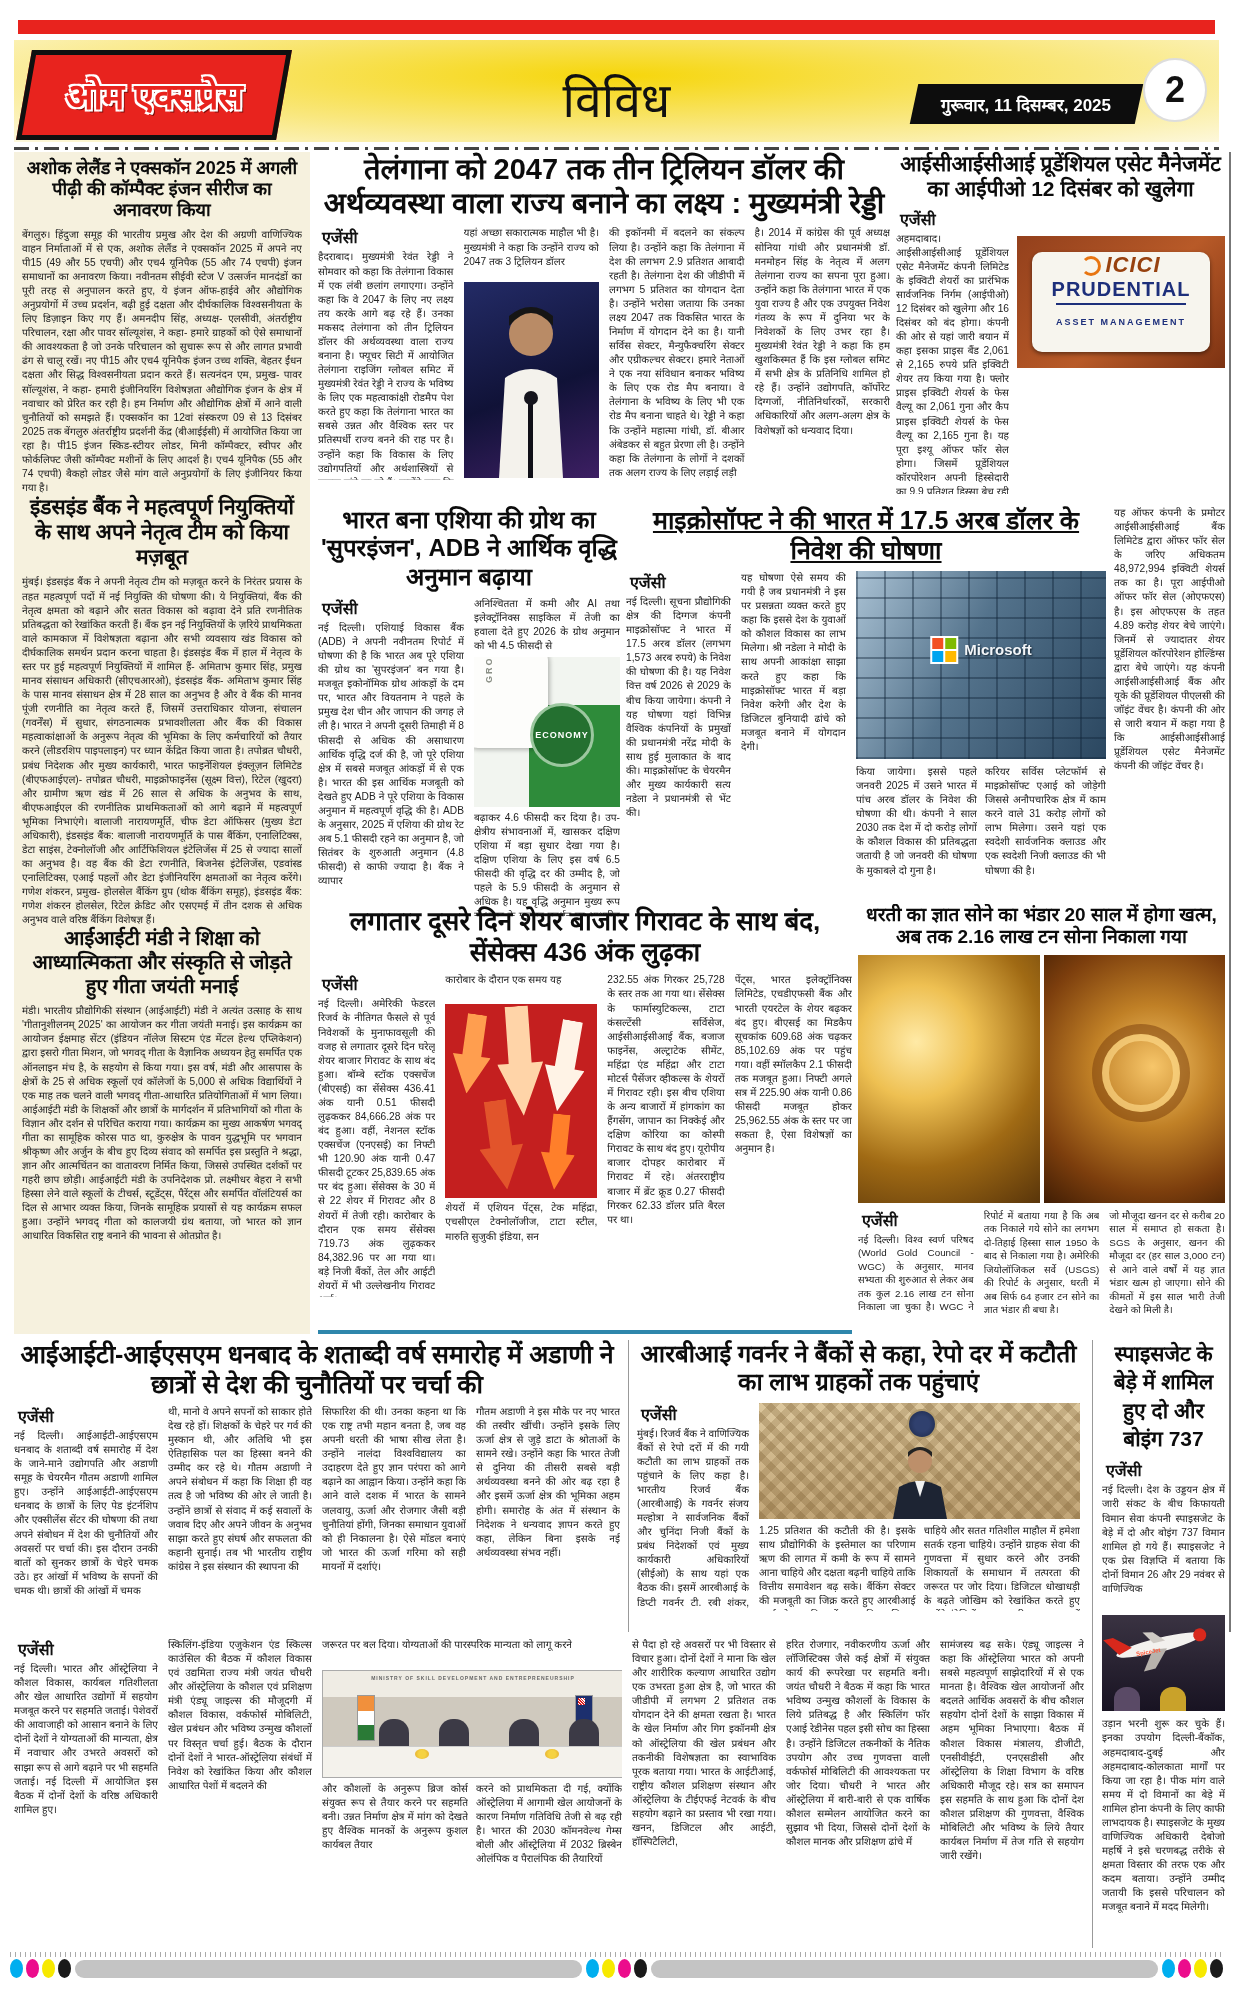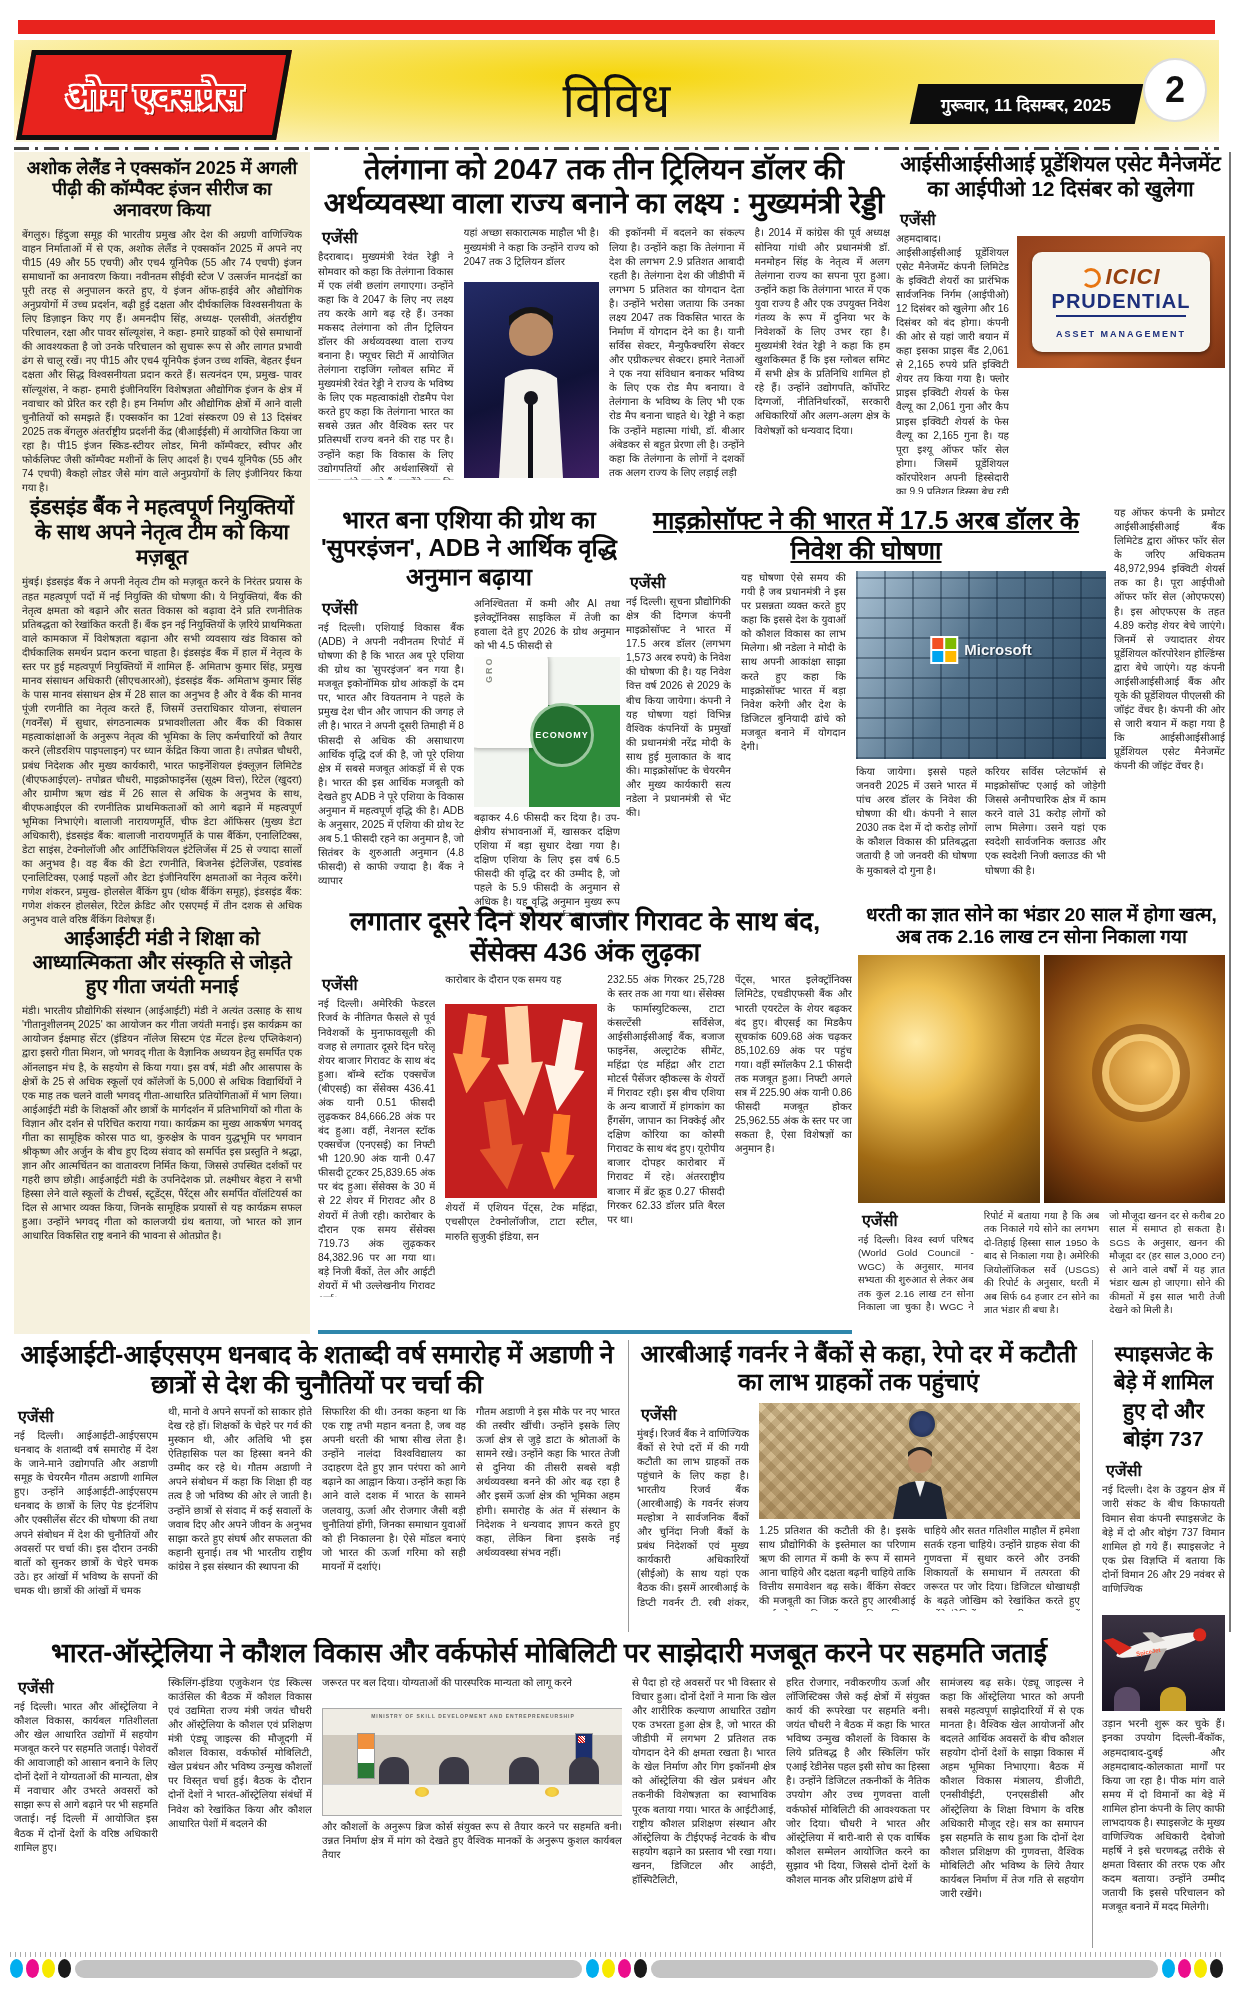--- a/index.html
+++ b/index.html
@@ -46,21 +46,21 @@
   .telangana .cols{height:254px;}
   .img-reddy{width:100%;height:196px;background:linear-gradient(160deg,#232b66 0%,#101237 55%,#3d1f63 100%);
     position:relative;margin-top:4px;}
   
   .icici{left:896px;top:152px;width:329px;height:350px;}
   .icici .hl{font-size:21px;}
   .icici-body{height:262px;overflow:hidden;}
   .img-icici{float:right;width:208px;height:132px;margin:4px 0 4px 8px;
     background:linear-gradient(135deg,#93401c,#b85a28 55%,#7c3212);display:flex;align-items:center;justify-content:center;}
   .icici-card{background:#f7f5ee;border-radius:10px;width:178px;height:100px;display:flex;flex-direction:column;
-    align-items:center;justify-content:center;box-shadow:0 2px 4px rgba(0,0,0,.45);}
+    align-items:center;justify-content:flex-start;box-shadow:0 2px 4px rgba(0,0,0,.45);}
   .icici-l1{font-size:22px;font-weight:bold;color:#97410f;letter-spacing:1px;font-style:italic;}
   .icici-l1 .swoosh{display:inline-block;width:14px;height:14px;border:3px solid #e87511;border-radius:50%;
     border-left-color:transparent;margin-right:4px;vertical-align:middle;}
   .icici-l2{font-size:20px;font-weight:bold;color:#1d2f7b;letter-spacing:1px;}
   .icici-l3{font-size:9px;font-weight:bold;color:#1d2f7b;letter-spacing:2px;border-top:2px solid #1d2f7b;margin-top:2px;padding-top:12px;}
   .icici-tail{left:1114px;top:506px;width:111px;height:394px;}
   .icici-tail .btxt{height:100%;}
   
   .adb{left:318px;top:506px;width:302px;height:410px;}
   .adb .hl{font-size:24px;}
@@ -402,21 +402,20 @@
         </g>
       </svg>
       <span class="jet-label">SpiceJet</span>
       <div class="jet-person1"></div>
       <div class="jet-person2"></div>
     </div>
     <p class="btxt" style="height:250px;">उड़ान भरनी शुरू कर चुके हैं। इनका उपयोग दिल्ली-बैंकॉक, अहमदाबाद-दुबई और अहमदाबाद-कोलकाता मार्गों पर किया जा रहा है। पीक मांग वाले समय में दो विमानों का बेड़े में शामिल होना कंपनी के लिए काफी लाभदायक है। स्पाइसजेट के मुख्य वाणिज्यिक अधिकारी देबोजो महर्षि ने इसे चरणबद्ध तरीके से क्षमता विस्तार की तरफ एक और कदम बताया। उन्होंने उम्मीद जतायी कि इससे परिचालन को मजबूत बनाने में मदद मिलेगी।</p>
   </div>
 
   <div class="abs block australia">
-    <h1 class="hl">भारत-ऑस्ट्रेलिया ने कौशल विकास और वर्कफोर्स मोबिलिटी पर साझेदारी मजबूत करने पर सहमति जताई</h1>
     <div class="cols">
       <div class="col">
         <div class="byline">एजेंसी</div>
         <p class="btxt">नई दिल्ली। भारत और ऑस्ट्रेलिया ने कौशल विकास, कार्यबल गतिशीलता और खेल आधारित उद्योगों में सहयोग मजबूत करने पर सहमति जताई। पेशेवरों की आवाजाही को आसान बनाने के लिए दोनों देशों ने योग्यताओं की मान्यता, क्षेत्र में नवाचार और उभरते अवसरों को साझा रूप से आगे बढ़ाने पर भी सहमति जताई। नई दिल्ली में आयोजित इस बैठक में दोनों देशों के वरिष्ठ अधिकारी शामिल हुए।</p>
       </div>
       <div class="col">
           <p class="btxt">स्किलिंग-इंडिया एजुकेशन एंड स्किल्स काउंसिल की बैठक में कौशल विकास एवं उद्यमिता राज्य मंत्री जयंत चौधरी और ऑस्ट्रेलिया के कौशल एवं प्रशिक्षण मंत्री एंड्यू जाइल्स की मौजूदगी में कौशल विकास, वर्कफोर्स मोबिलिटी, खेल प्रबंधन और भविष्य उन्मुख कौशलों पर विस्तृत चर्चा हुई। बैठक के दौरान दोनों देशों ने भारत-ऑस्ट्रेलिया संबंधों में निवेश को रेखांकित किया और कौशल आधारित पेशों में बदलने की</p>
         </div>
       <div class="aus-wide">
         <p class="btxt" style="height:28px;">जरूरत पर बल दिया। योग्यताओं की पारस्परिक मान्यता को लागू करने</p>
@@ -427,20 +426,21 @@
           <div class="aus-person" style="left:56px;"></div>
           <div class="aus-person" style="left:116px;"></div>
           <div class="aus-person" style="left:186px;"></div>
           <div class="aus-person" style="left:246px;"></div>
           <div class="aus-table"></div>
           <div class="aus-flower" style="left:92px;"></div>
           <div class="aus-flower" style="left:222px;"></div>
         </div>
         <div class="subcols">
           <p class="btxt">और कौशलों के अनुरूप ब्रिज कोर्स संयुक्त रूप से तैयार करने पर सहमति बनी। उन्नत निर्माण क्षेत्र में मांग को देखते हुए वैश्विक मानकों के अनुरूप कुशल कार्यबल तैयार</p>
+          <p class="btxt">करने को प्राथमिकता दी गई, क्योंकि ऑस्ट्रेलिया में आगामी खेल आयोजनों के कारण निर्माण गतिविधि तेजी से बढ़ रही है। भारत की 2030 कॉमनवेल्थ गेम्स बोली और ऑस्ट्रेलिया में 2032 ब्रिस्बेन ओलंपिक व पैरालंपिक की तैयारियों</p>
         </div>
       </div>
       <div class="col">
           <p class="btxt">से पैदा हो रहे अवसरों पर भी विस्तार से विचार हुआ। दोनों देशों ने माना कि खेल और शारीरिक कल्याण आधारित उद्योग एक उभरता हुआ क्षेत्र है, जो भारत की जीडीपी में लगभग 2 प्रतिशत तक योगदान देने की क्षमता रखता है। भारत के खेल निर्माण और गिग इकॉनमी क्षेत्र को ऑस्ट्रेलिया की खेल प्रबंधन और तकनीकी विशेषज्ञता का स्वाभाविक पूरक बताया गया। भारत के आईटीआई, राष्ट्रीय कौशल प्रशिक्षण संस्थान और ऑस्ट्रेलिया के टीईएफई नेटवर्क के बीच सहयोग बढ़ाने का प्रस्ताव भी रखा गया। खनन, डिजिटल और आईटी, हॉस्पिटैलिटी,</p>
         </div>
       <div class="col">
           <p class="btxt">हरित रोजगार, नवीकरणीय ऊर्जा और लॉजिस्टिक्स जैसे कई क्षेत्रों में संयुक्त कार्य की रूपरेखा पर सहमति बनी। जयंत चौधरी ने बैठक में कहा कि भारत भविष्य उन्मुख कौशलों के विकास के लिये प्रतिबद्ध है और स्किलिंग फॉर एआई रेडीनेस पहल इसी सोच का हिस्सा है। उन्होंने डिजिटल तकनीकों के नैतिक उपयोग और उच्च गुणवत्ता वाली वर्कफोर्स मोबिलिटी की आवश्यकता पर जोर दिया। चौधरी ने भारत और ऑस्ट्रेलिया में बारी-बारी से एक वार्षिक कौशल सम्मेलन आयोजित करने का सुझाव भी दिया, जिससे दोनों देशों के कौशल मानक और प्रशिक्षण ढांचे में</p>
         </div>
       <div class="col">
           <p class="btxt">सामंजस्य बढ़ सके। एंड्यू जाइल्स ने कहा कि ऑस्ट्रेलिया भारत को अपनी सबसे महत्वपूर्ण साझेदारियों में से एक मानता है। वैश्विक खेल आयोजनों और बदलते आर्थिक अवसरों के बीच कौशल सहयोग दोनों देशों के साझा विकास में अहम भूमिका निभाएगा। बैठक में कौशल विकास मंत्रालय, डीजीटी, एनसीवीईटी, एनएसडीसी और ऑस्ट्रेलिया के शिक्षा विभाग के वरिष्ठ अधिकारी मौजूद रहे। सत्र का समापन इस सहमति के साथ हुआ कि दोनों देश कौशल प्रशिक्षण की गुणवत्ता, वैश्विक मोबिलिटी और भविष्य के लिये तैयार कार्यबल निर्माण में तेज गति से सहयोग जारी रखेंगे।</p>

